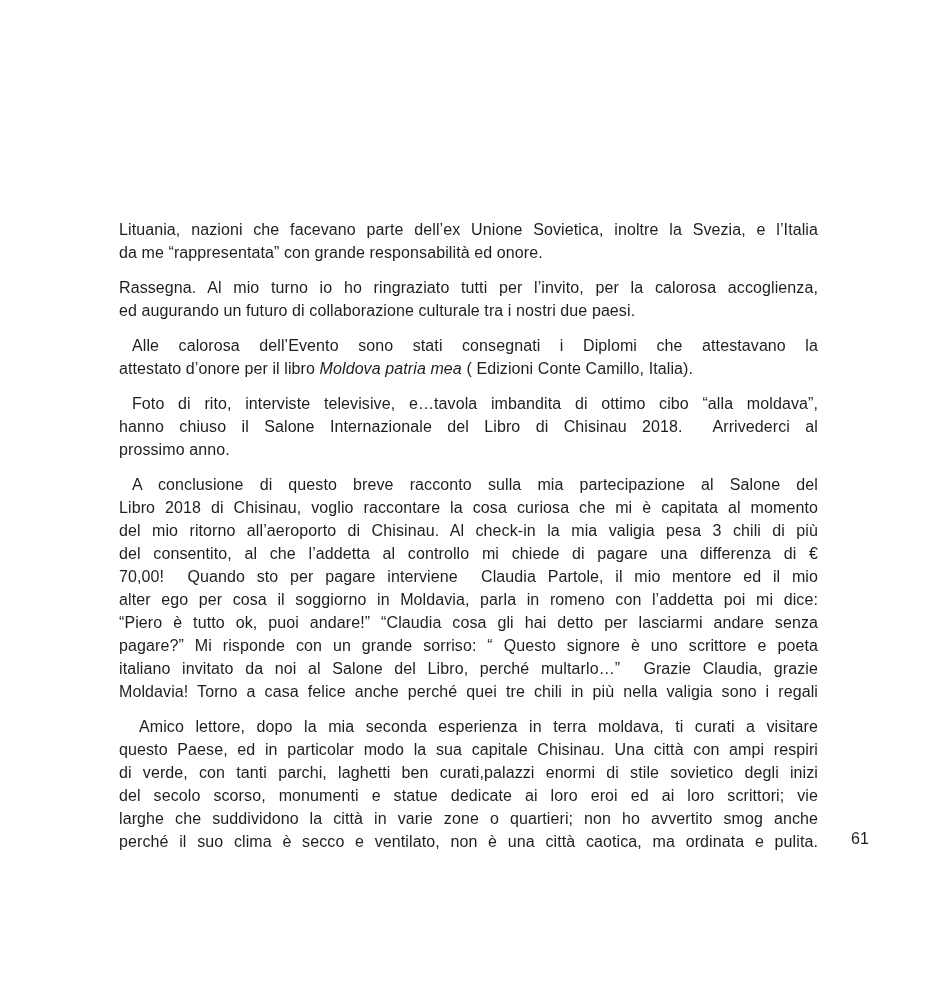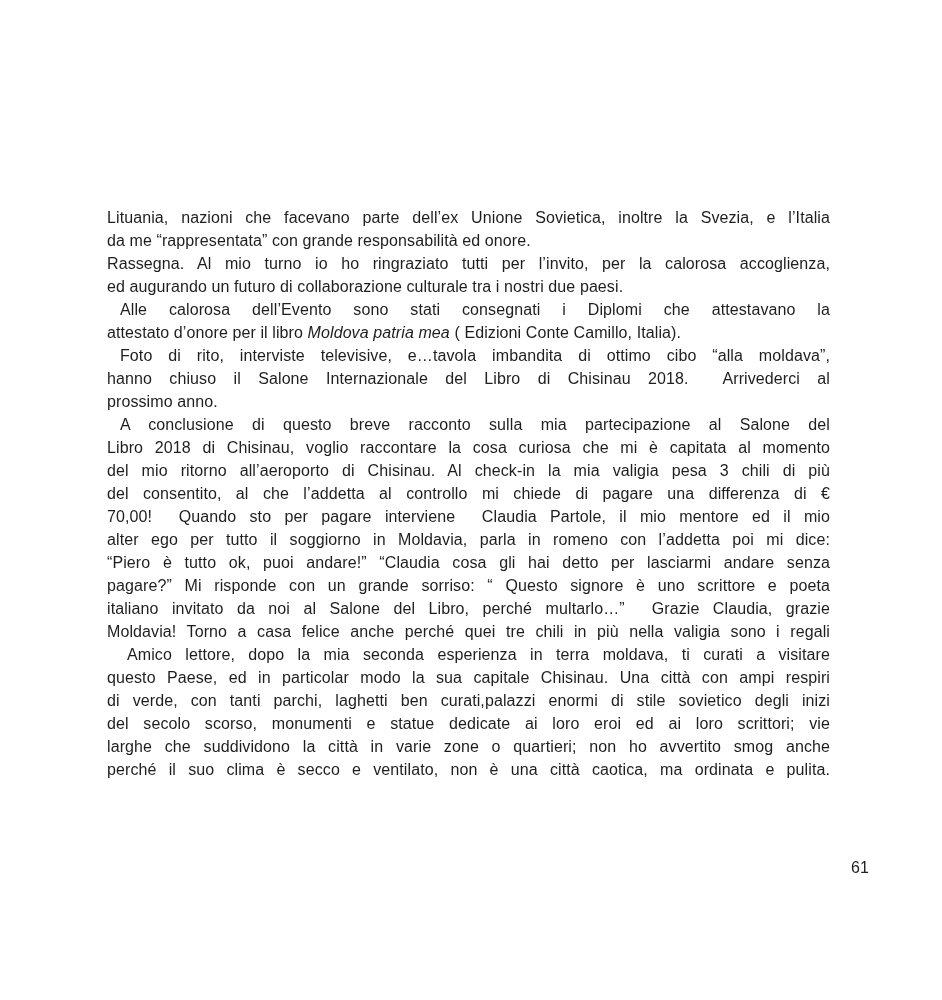--- a/index.html
+++ b/index.html
@@ -22,37 +22,37 @@
   .text-block {
     position: absolute;
     left: 107px;
     top: 206px;
     width: 723px;
     font-size: 16px;
     line-height: 23px;
     color: #1e1e1e;
     letter-spacing: 0.1px;
   }
-  .paragraph { margin: 0; padding: 0; }
+  .paragraph { margin: 12px; padding: 0; }
   .line {
     white-space: pre-wrap;
     text-align: justify;
     text-align-last: justify;
     text-justify: inter-word;
     height: 23px;
     overflow: visible;
   }
   .line.last { text-align-last: left; }
   .line.ind { text-indent: 13px; }
   .line.ind-lg { text-indent: 20px; }
   .italic { font-style: italic; }
   .page-number {
     position: absolute;
     left: 851px;
-    top: 856px;
+    top: 827px;
     font-size: 16px;
     line-height: 23px;
     color: #1e1e1e;
   }
 </style>
 </head>
 <body>
 
 <div class="page">
 
@@ -78,21 +78,21 @@
       <div class="line">hanno chiuso il Salone Internazionale del Libro di Chisinau 2018.  Arrivederci al</div>
       <div class="line last">prossimo anno.</div>
     </div>
 
     <div class="paragraph">
       <div class="line ind">A conclusione di questo breve racconto sulla mia partecipazione al Salone del</div>
       <div class="line">Libro 2018 di Chisinau, voglio raccontare la cosa curiosa che mi è capitata al momento</div>
       <div class="line">del mio ritorno all’aeroporto di Chisinau. Al check-in la mia valigia pesa 3 chili di più</div>
       <div class="line">del consentito, al che l’addetta al controllo mi chiede di pagare una differenza di €</div>
       <div class="line">70,00!  Quando sto per pagare interviene  Claudia Partole, il mio mentore ed il mio</div>
-      <div class="line">alter ego per tutto il soggiorno in Moldavia, parla in romeno con l’addetta poi mi dice:</div>
+      <div class="line">alter ego per cosa il soggiorno in Moldavia, parla in romeno con l’addetta poi mi dice:</div>
       <div class="line">“Piero è tutto ok, puoi andare!” “Claudia cosa gli hai detto per lasciarmi andare senza</div>
       <div class="line">pagare?” Mi risponde con un grande sorriso: “ Questo signore è uno scrittore e poeta</div>
       <div class="line">italiano invitato da noi al Salone del Libro, perché multarlo…”  Grazie Claudia, grazie</div>
       <div class="line">Moldavia! Torno a casa felice anche perché quei tre chili in più nella valigia sono i regali</div>
     </div>
 
     <div class="paragraph">
       <div class="line ind-lg">Amico lettore, dopo la mia seconda esperienza in terra moldava, ti curati a visitare</div>
       <div class="line">questo Paese, ed in particolar modo la sua capitale Chisinau. Una città con ampi respiri</div>
       <div class="line">di verde, con tanti parchi, laghetti ben curati,palazzi enormi di stile sovietico degli inizi</div>

